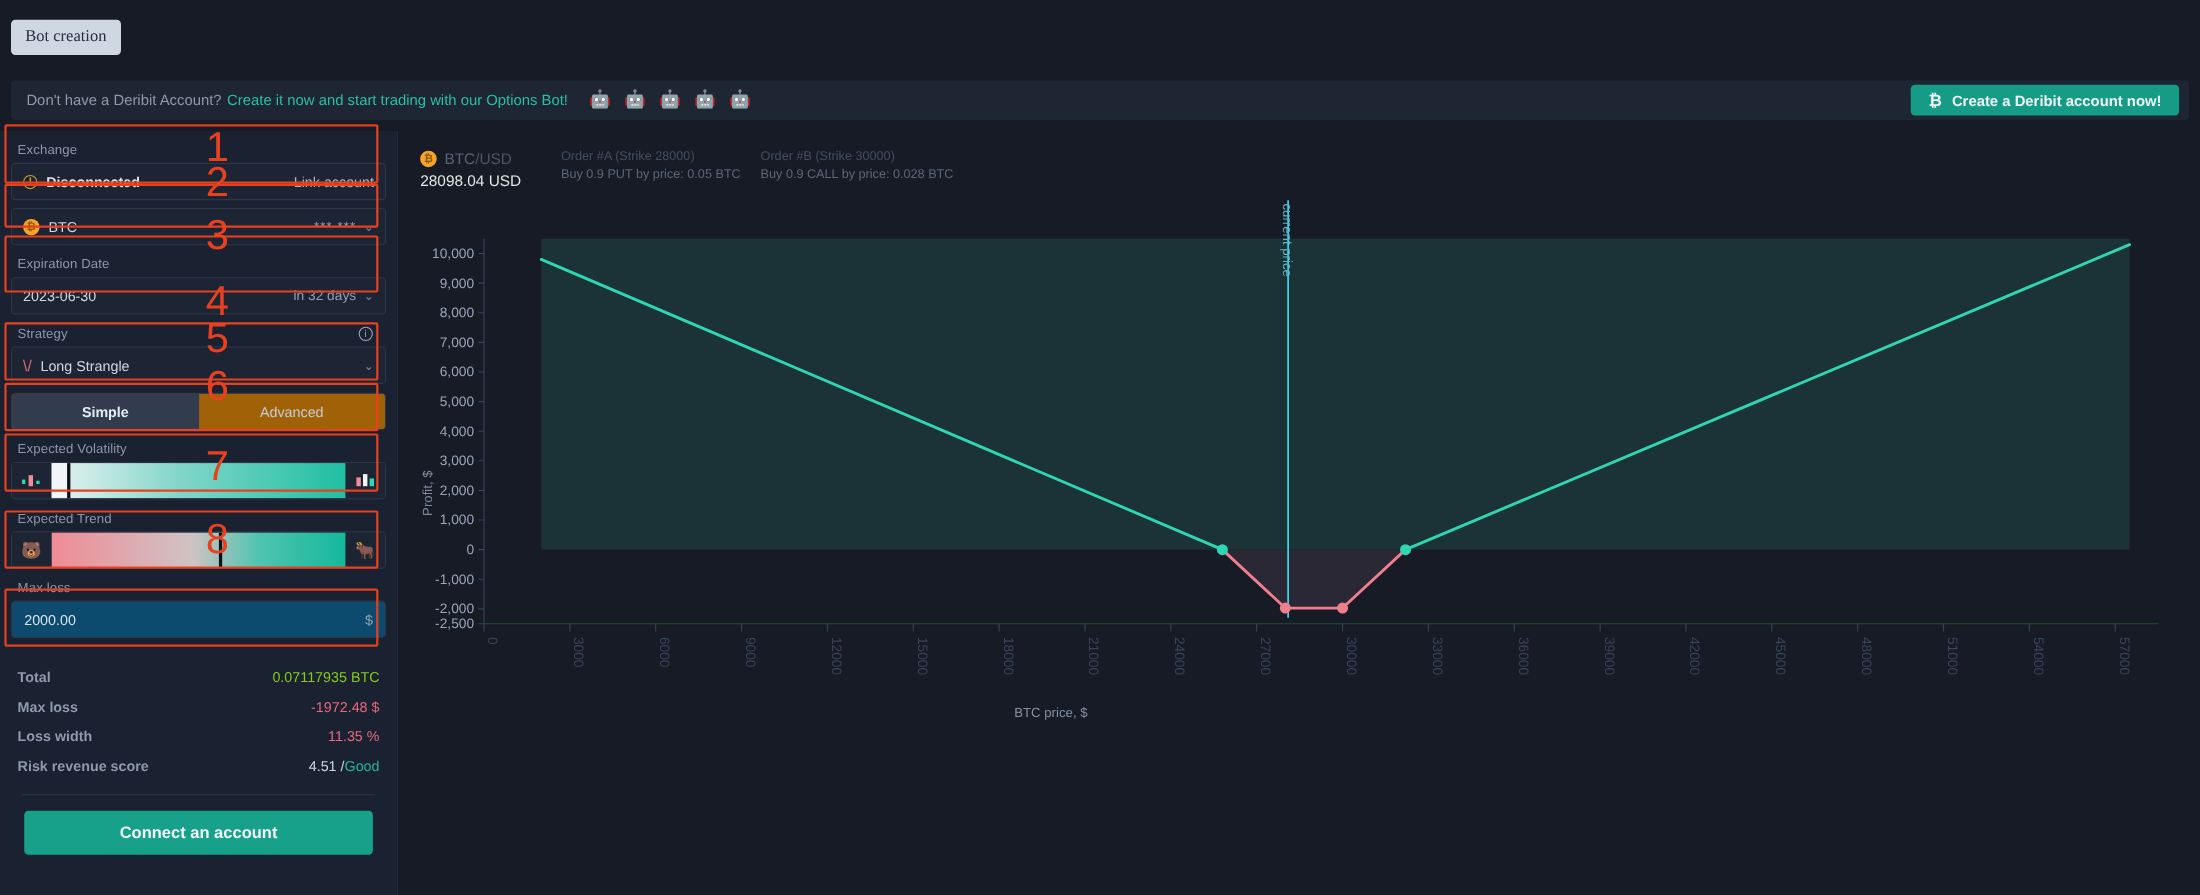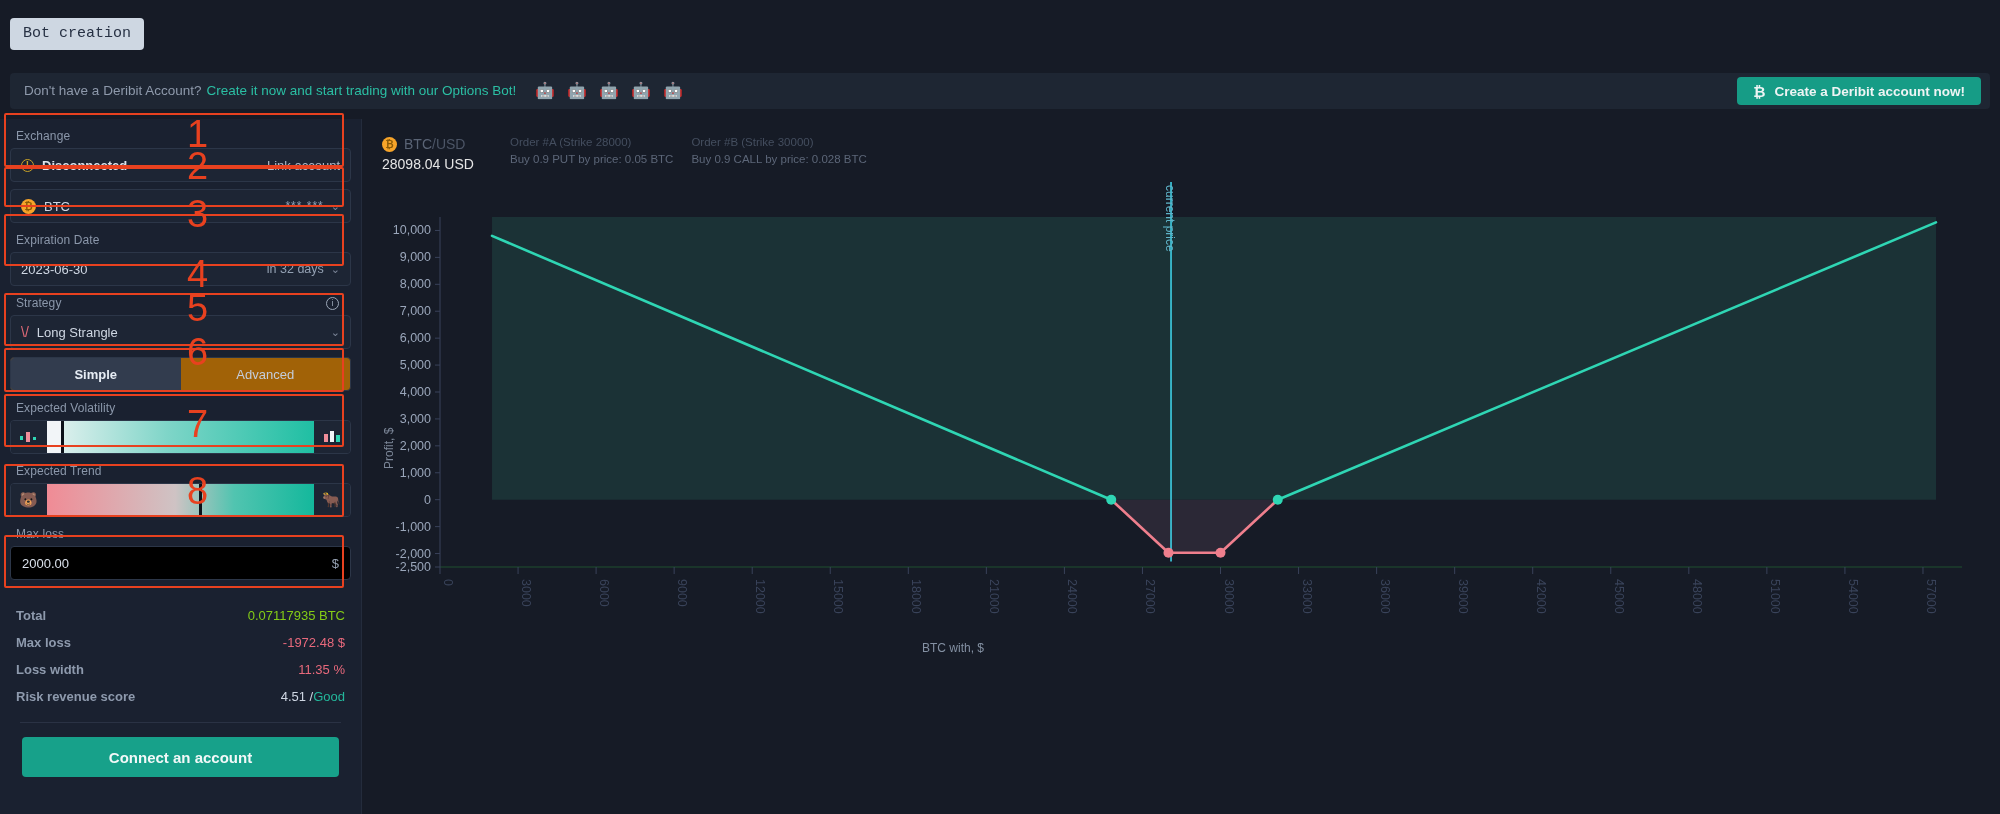--- a/index.html
+++ b/index.html
@@ -12,21 +12,21 @@
   .app { position: relative; width: 2000px; height: 814px; background: #161b26; }
 
   
   .topbar { height: 66px; position: relative; }
   .tab-btn {
     position: absolute; left: 10px; top: 18px;
     background: #ced7e2; color: #263043;
     border: none; border-radius: 4px;
     font-size: 15px; font-weight: 400;
     padding: 7px 13px 8px 13px;
-    font-family: Liberation Mono, monospace;
+    font-family: Liberation Serif, serif;
     cursor: pointer;
   }
 
   
   .banner {
     position: absolute; left: 10px; top: 73px;
     width: 1980px; height: 36px;
     background: #1e2633;
     border-radius: 4px;
     display: flex; align-items: center; justify-content: space-between;
@@ -114,21 +114,21 @@
     background: #1d2534; font-size: 15px;
   }
   .track { position: relative; flex: 1; }
   .track.vol { background: linear-gradient(90deg, #e9f3f2 0%, #7fd5c8 45%, #1fbfa3 100%); }
   .track.trend { background: linear-gradient(90deg, #f08b95 0%, #cfc3c4 48%, #51c4b0 70%, #14b89c 100%); }
   .knob { position: absolute; top: 0; bottom: 0; width: 3px; background: #0d1119; }
   .knob.white { width: 14px; background: #f2f5f8; left: 0; }
 
   
   .maxloss-input {
-    background: #000000; border: 1px solid #2c3648; border-radius: 4px;
+    background: #0c4a6e; border: 1px solid #2c3648; border-radius: 4px;
     height: 34px; display: flex; align-items: center; justify-content: space-between;
     padding: 0 11px; font-size: 13px; color: #d9e0ea;
   }
   .cur-sym { color: #96a2b3; }
 
   
   .totals { margin-top: 22px; padding: 0 6px; }
   .trow {
     display: flex; justify-content: space-between; align-items: baseline;
     padding: 6px 0; font-size: 13px; gap: 20px;
@@ -436,16 +436,16 @@
           <line x1="749.2410256410257" y1="320.6923076923077" x2="806.4786324786326" y2="373.7846153846154" stroke="#ef7f8d" stroke-width="2.6" stroke-linecap="round"></line>
           <line x1="806.4786324786326" y1="373.7846153846154" x2="858.5128205128204" y2="373.7846153846154" stroke="#ef7f8d" stroke-width="2.6" stroke-linecap="round"></line>
           <line x1="858.5128205128204" y1="373.7846153846154" x2="915.7504273504275" y2="320.6923076923077" stroke="#ef7f8d" stroke-width="2.6" stroke-linecap="round"></line>
           <line x1="915.7504273504275" y1="320.6923076923077" x2="1573.982905982906" y2="43.38461538461536" stroke="#2fd6b4" stroke-width="2.6" stroke-linecap="round"></line>
           <circle cx="749.2410256410257" cy="320.6923076923077" r="5" fill="#2fd6b4"></circle>
           <circle cx="915.7504273504275" cy="320.6923076923077" r="5" fill="#2fd6b4"></circle>
           <circle cx="806.4786324786326" cy="373.7846153846154" r="5" fill="#ef7f8d"></circle>
           <circle cx="858.5128205128204" cy="373.7846153846154" r="5" fill="#ef7f8d"></circle>
         </svg>
       <div class="ylabel">Profit, $</div>
-      <div class="xlabel">BTC with, $</div>
+      <div class="xlabel">BTC price, $</div>
     </div>
   </div>
 </div>
 
 </body></html>

